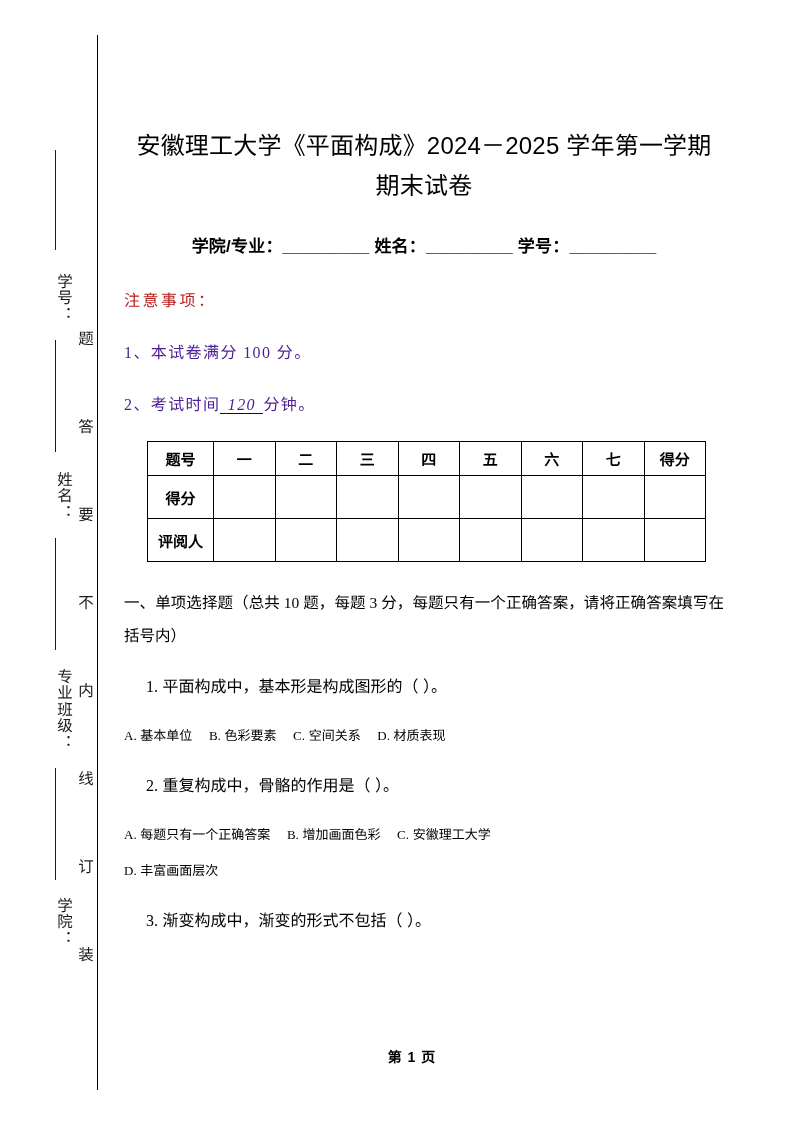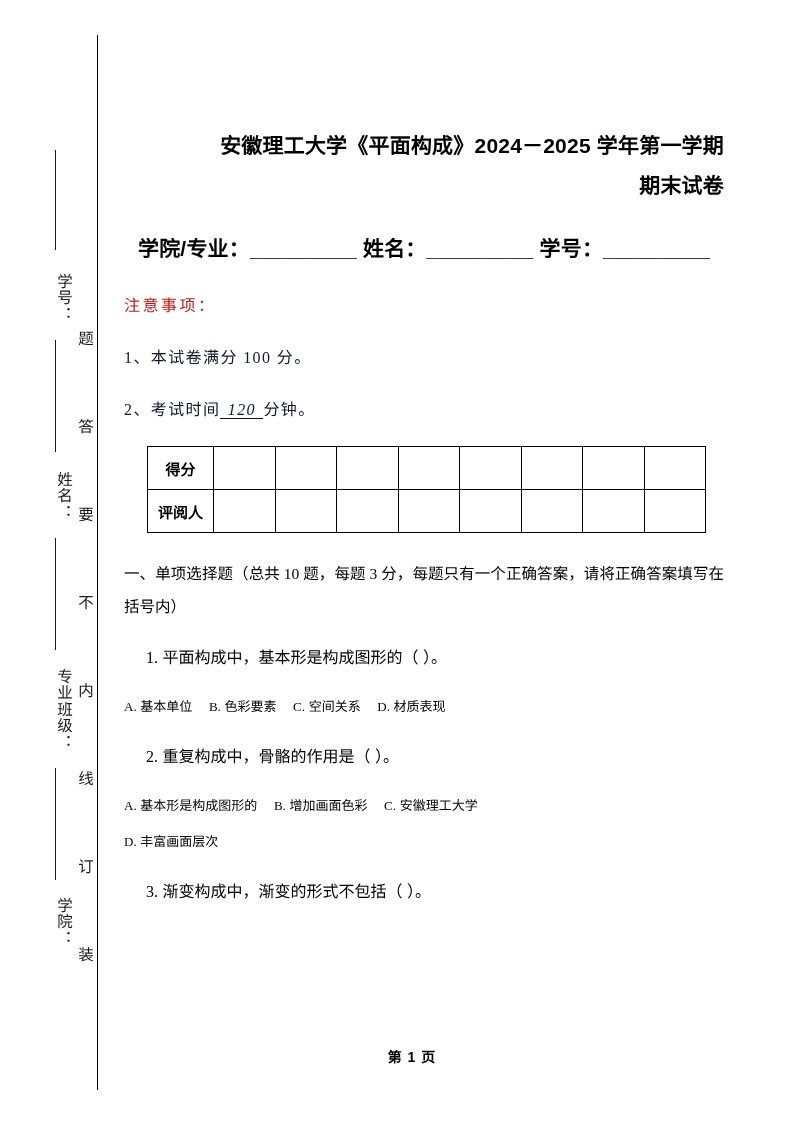--- a/index.html
+++ b/index.html
@@ -93,50 +93,50 @@
     position: absolute;
     left: 124px;
     top: 0;
     width: 600px;
   }
 
   .title {
     margin: 0;
     padding: 0;
     font-family: "Liberation Sans", "DejaVu Sans", sans-serif;
-    font-weight: bold;
-    font-size: 21px;
+    font-weight: normal;
+    font-size: 24px;
     line-height: 40px;
-    text-align: right;
+    text-align: center;
     letter-spacing: 0.2px;
   }
   .title-line1 { margin-top: 126px; }
   .title-line2 { }
 
   .idline {
     margin-top: 26px;
     font-family: "Liberation Sans", "DejaVu Sans", sans-serif;
     font-weight: bold;
-    font-size: 21px;
+    font-size: 17px;
     text-align: center;
     letter-spacing: 0.2px;
     white-space: nowrap;
   }
 
   .notice-head {
     margin-top: 30px;
     font-size: 16px;
     letter-spacing: 2.5px;
     color: #b91c1c;
   }
   .note {
     margin-top: 28px;
     font-size: 16px;
     letter-spacing: 1.4px;
-    color: #0f172a;
+    color: #4c1d95;
   }
   .note u {
     text-decoration: none;
     border-bottom: 1.4px solid #111;
     padding: 0 2px;
     font-style: italic;
   }
 
   
   .score-table {
@@ -255,20 +255,31 @@
           <col class="c-rest">
           <col class="c-rest">
           <col class="c-rest">
           <col class="c-rest">
         <col class="c-rest">
           <col class="c-rest">
           <col class="c-rest">
           <col class="c-rest">
       </colgroup>
       <tbody>
+        <tr class="r-head">
+          <td>题号</td>
+          <td>一</td>
+          <td>二</td>
+          <td>三</td>
+          <td>四</td>
+          <td>五</td>
+          <td>六</td>
+          <td>七</td>
+          <td>得分</td>
+        </tr>
         <tr class="r-body">
           <td>得分</td>
           <td></td>
           <td></td>
           <td></td>
           <td></td>
           <td></td>
           <td></td>
           <td></td>
           <td></td>
@@ -303,21 +314,21 @@
       <span class="ltr">D.</span>
       <span>材质表现</span>
     </div>
 
     <div class="q-stem">
       <span class="num">2.</span>
       <span>重复构成中，骨骼的作用是（  ）。</span>
     </div>
     <div class="q-opts">
       <span class="ltr">A.</span>
-      <span>基本形是构成图形的</span><span class="opt-gap"></span>
+      <span>每题只有一个正确答案</span><span class="opt-gap"></span>
       <span class="ltr">B.</span>
       <span>增加画面色彩</span><span class="opt-gap"></span>
       <span class="ltr">C.</span>
       <span>安徽理工大学</span>
     </div>
     <div class="q-opts" style="margin-top:6px;">
       <span class="ltr">D.</span>
       <span>丰富画面层次</span>
     </div>
 

